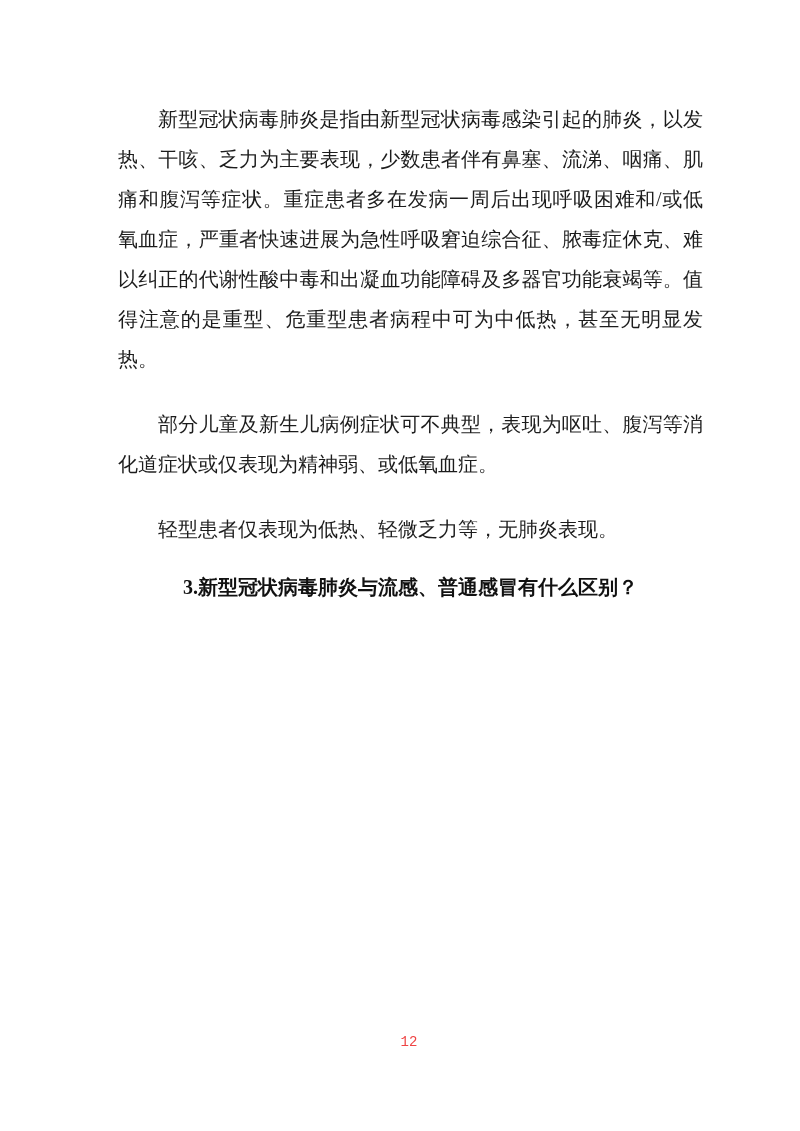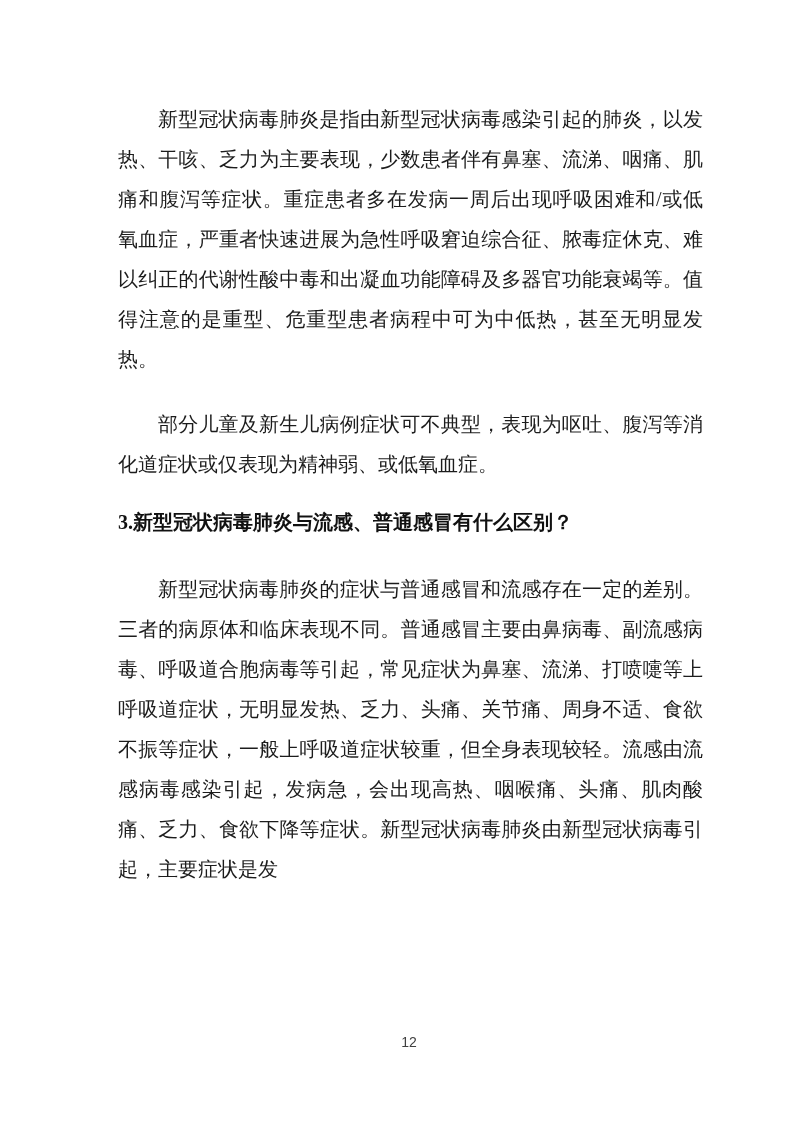--- a/index.html
+++ b/index.html
@@ -36,53 +36,53 @@
     text-indent: 2em;
     word-break: break-all;
   }
   .section-heading {
     font-size: 20px;
     font-weight: bold;
     color: #111111;
     line-height: 40px;
     margin: -7px 0 27px 0;
     text-indent: 0;
-    text-align: left;
+    text-align: center;
   }
   .page-footer {
     position: absolute;
     left: 0;
     right: 0;
     top: 1032px;
     text-align: center;
   }
   .page-number {
     font-size: 14px;
     line-height: 20px;
-    color: #404040;
-    font-family: Liberation Sans, sans-serif;
+    color: #ef4444;
+    font-family: Liberation Mono, monospace;
     padding-left: 18px;
   }
 </style>
 </head>
 <body>
 
 <div class="doc-page">
 
   <div class="doc-body">
 
     <p class="para">新型冠状病毒肺炎是指由新型冠状病毒感染引起的肺炎，以发热、干咳、乏力为主要表现，少数患者伴有鼻塞、流涕、咽痛、肌痛和腹泻等症状。重症患者多在发病一周后出现呼吸困难和/或低氧血症，严重者快速进展为急性呼吸窘迫综合征、脓毒症休克、难以纠正的代谢性酸中毒和出凝血功能障碍及多器官功能衰竭等。值得注意的是重型、危重型患者病程中可为中低热，甚至无明显发热。</p>
 
     <p class="para">部分儿童及新生儿病例症状可不典型，表现为呕吐、腹泻等消化道症状或仅表现为精神弱、或低氧血症。</p>
 
+    <p class="para">轻型患者仅表现为低热、轻微乏力等，无肺炎表现。</p>
 
 
     <h2 class="section-heading">3.新型冠状病毒肺炎与流感、普通感冒有什么区别？</h2>
 
-    <p class="para">新型冠状病毒肺炎的症状与普通感冒和流感存在一定的差别。三者的病原体和临床表现不同。普通感冒主要由鼻病毒、副流感病毒、呼吸道合胞病毒等引起，常见症状为鼻塞、流涕、打喷嚏等上呼吸道症状，无明显发热、乏力、头痛、关节痛、周身不适、食欲不振等症状，一般上呼吸道症状较重，但全身表现较轻。流感由流感病毒感染引起，发病急，会出现高热、咽喉痛、头痛、肌肉酸痛、乏力、食欲下降等症状。新型冠状病毒肺炎由新型冠状病毒引起，主要症状是发</p>
 
   </div>
 
   <div class="page-footer">
     <span class="page-number">12</span>
   </div>
 
 </div>
 
 </body></html>

